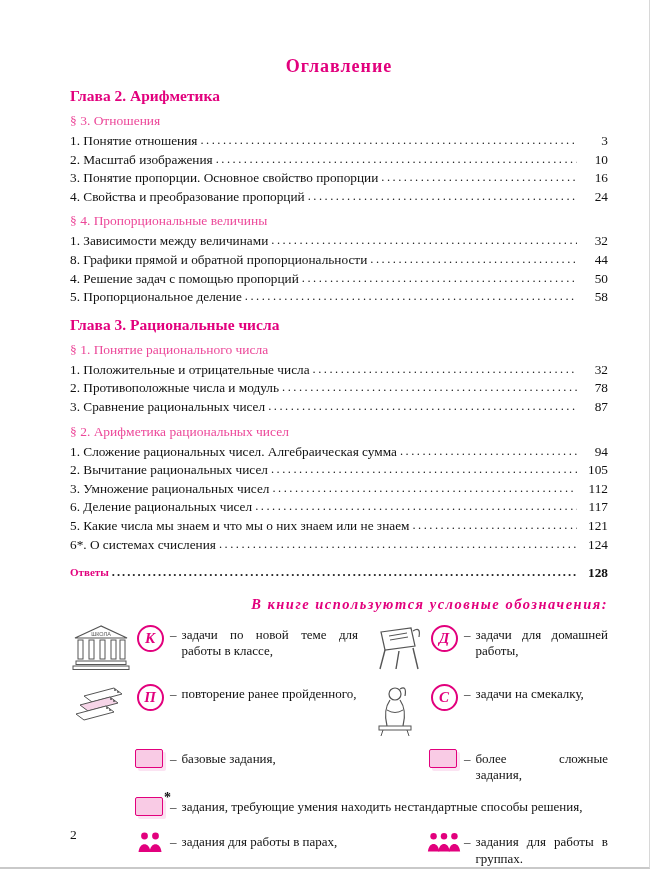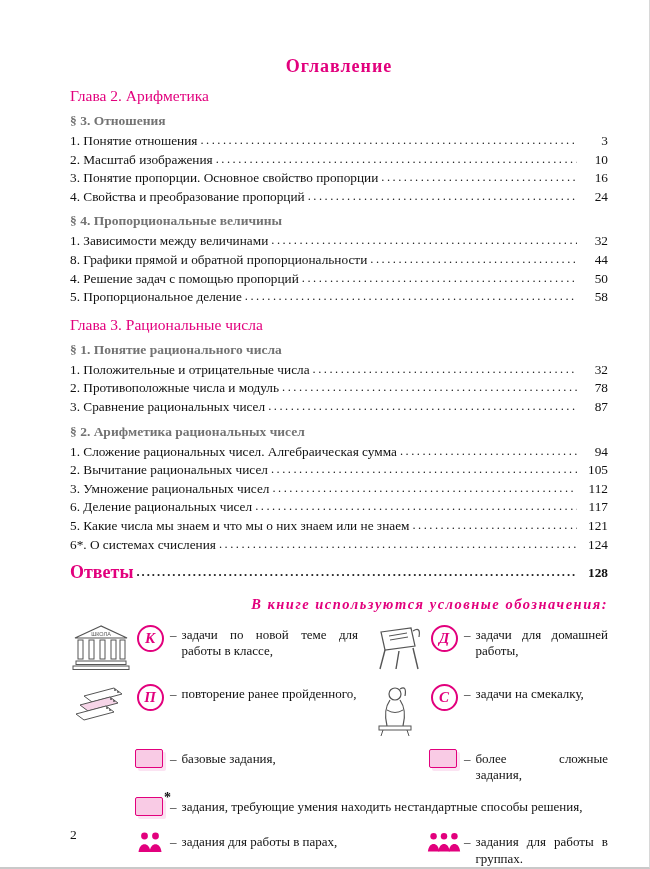--- a/index.html
+++ b/index.html
@@ -22,43 +22,43 @@
     padding:52px 42px 0 70px;
   }
   .doc-title{
     text-align:center;
     font-size:18px;font-weight:bold;
     color:#e2007d;
     letter-spacing:1px;
     margin:4px 0 10px 0;
   }
   .chapter-title{
-    font-size:15.5px;font-weight:normal;color:#e2007d;
+    font-size:15.5px;font-weight:bold;color:#e2007d;
     margin:10px 0 3px 0;
   }
   .section-title{
-    font-size:13.5px;font-weight:bold;color:#737373;
+    font-size:13.5px;font-weight:normal;color:#ec4899;
     margin:8px 0 2px 0;
   }
   .toc-row{
     display:flex;align-items:flex-end;
     font-size:13.3px;line-height:17.6px;
   }
   .toc-title{white-space:nowrap;}
   .dots{
     flex:1;overflow:hidden;white-space:nowrap;
     margin:0 3px;color:#222;
   }
   .dots::after{
     content:"..............................................................................................................................................";
     letter-spacing:2.5px;font-size:12.5px;
   }
   .toc-page{min-width:28px;text-align:right;}
   .answers-row{margin-top:10px;}
-  .answers-row .toc-title{font-size:18px;font-weight:bold;color:#e2007d;}
+  .answers-row .toc-title{font-size:11px;font-weight:bold;color:#e2007d;}
   .answers-row .toc-page{font-weight:bold;}
   .answers-row .dots::after{font-weight:bold;letter-spacing:2px;}
 
   .legend-heading{
     text-align:right;
     color:#e2007d;
     font-style:italic;font-weight:bold;
     font-size:14.5px;
     letter-spacing:1.5px;
     margin:14px 0 12px 0;

